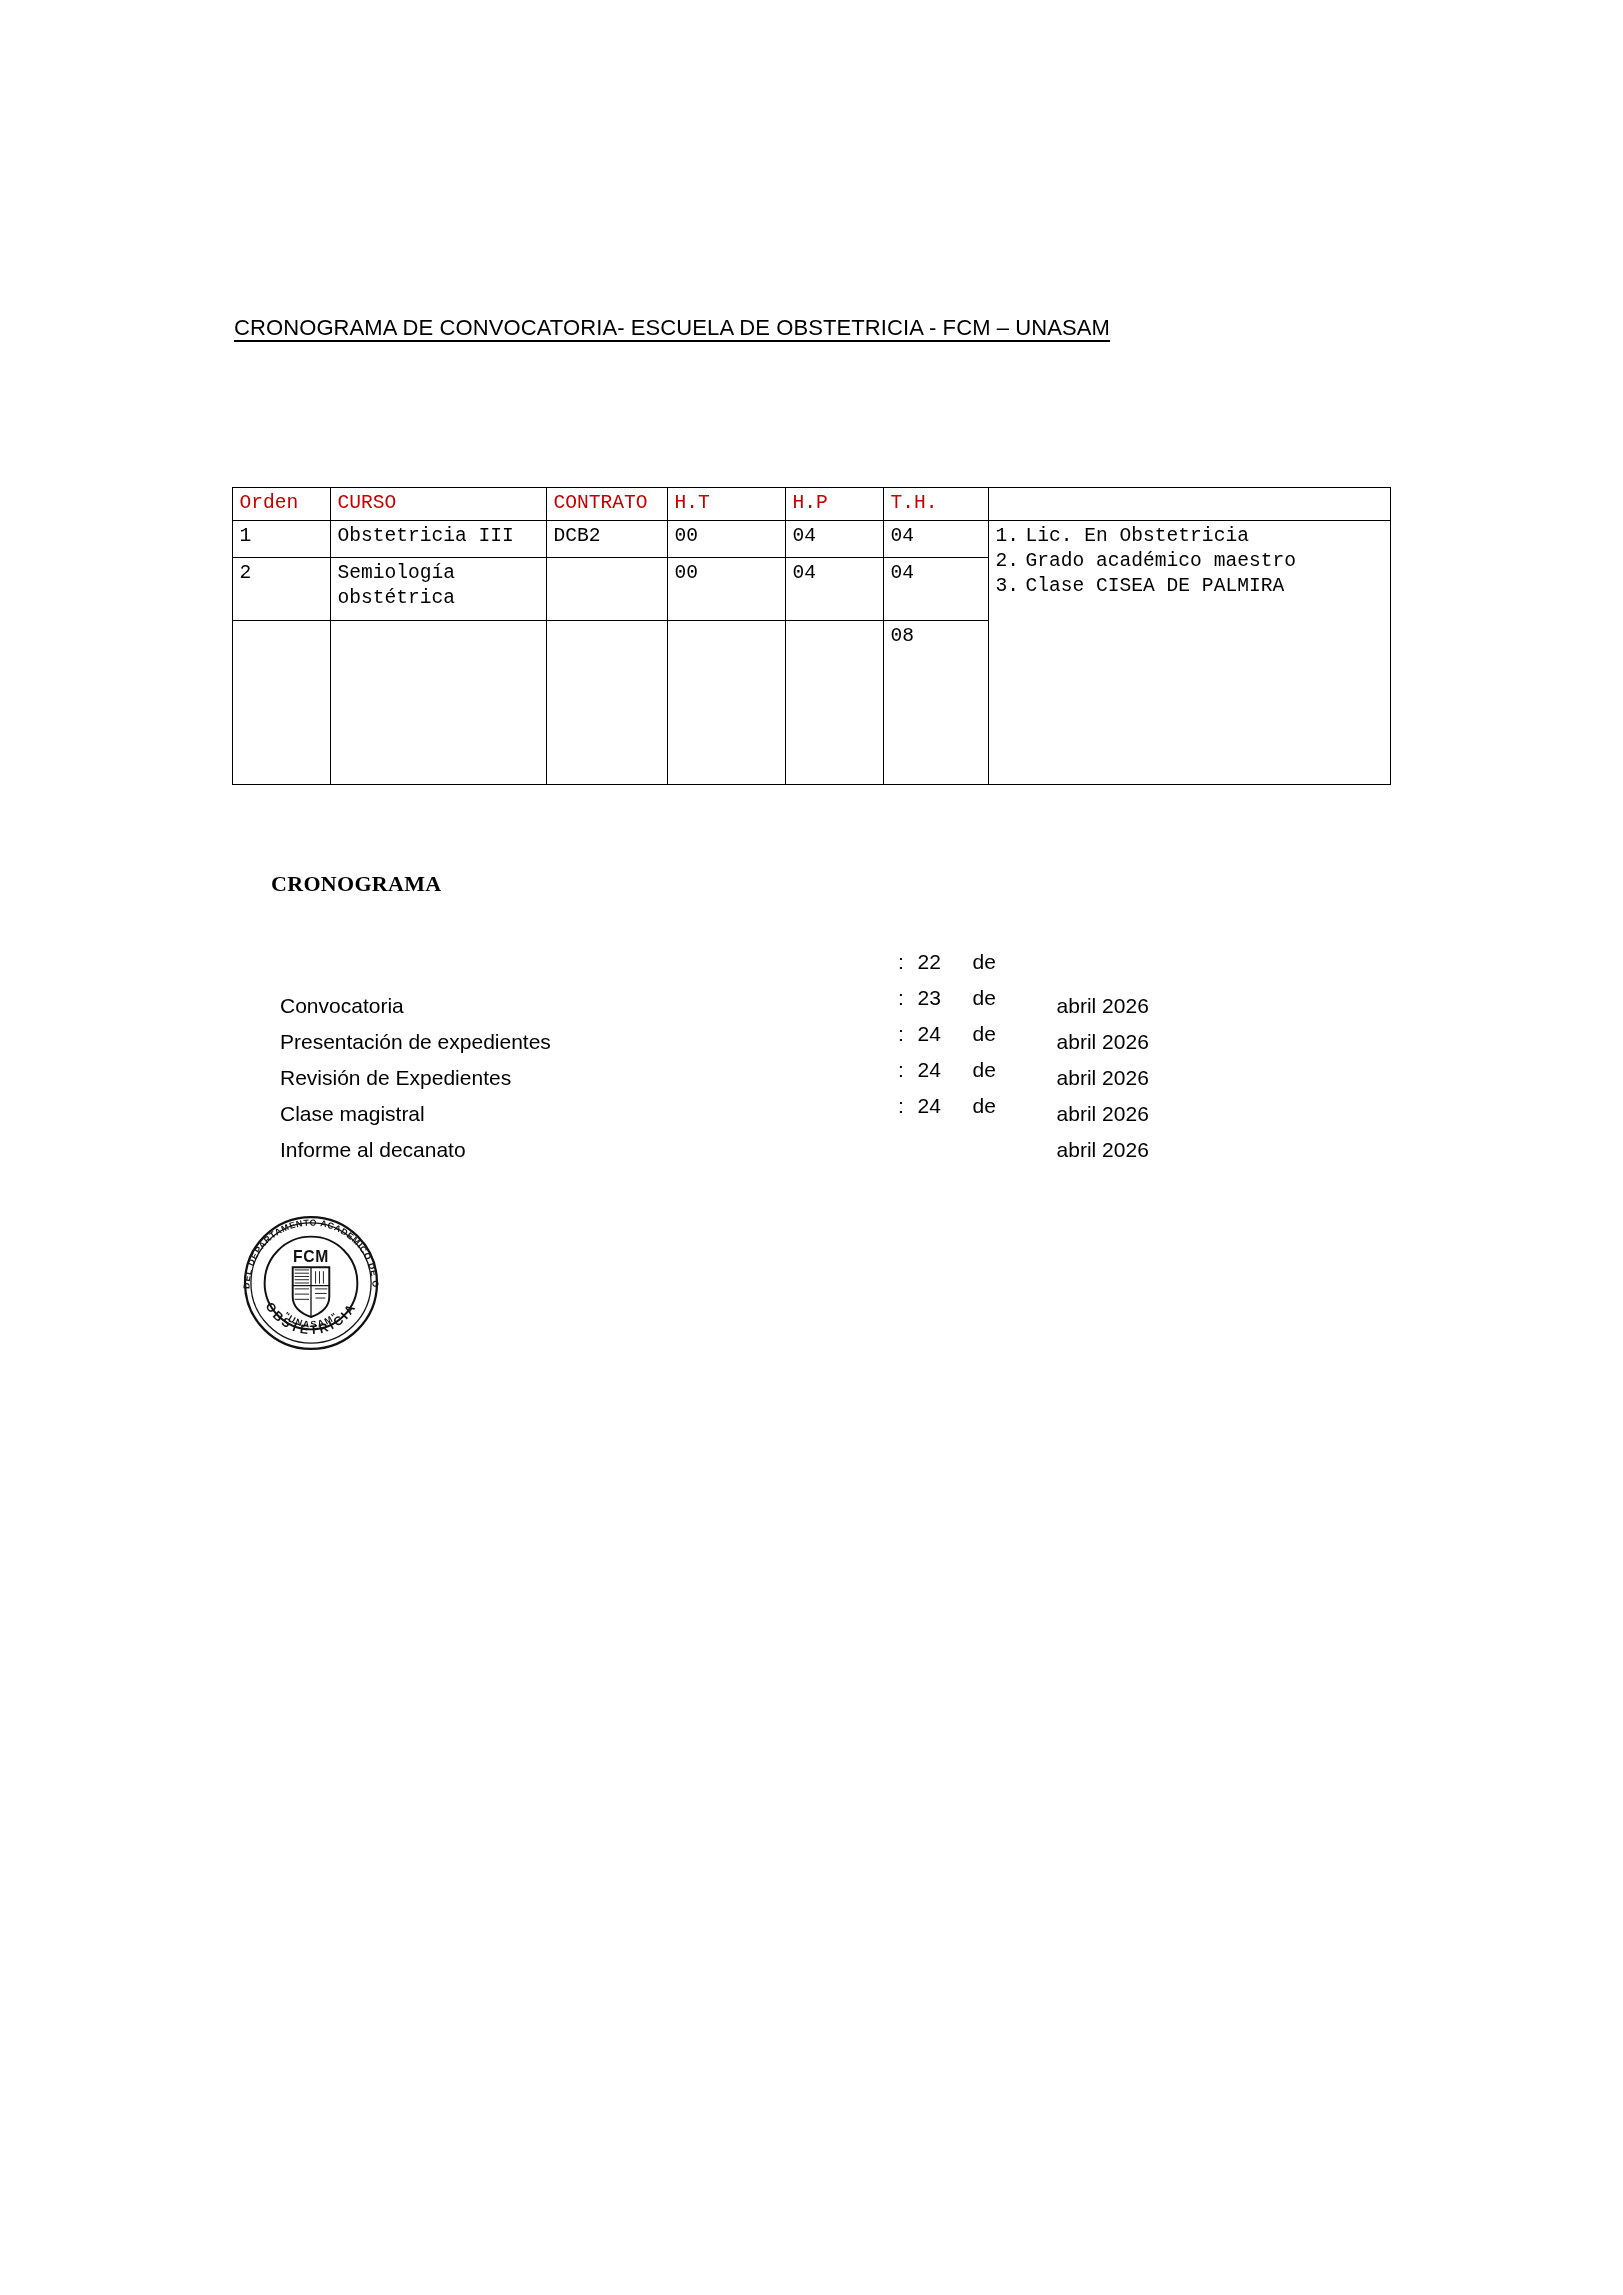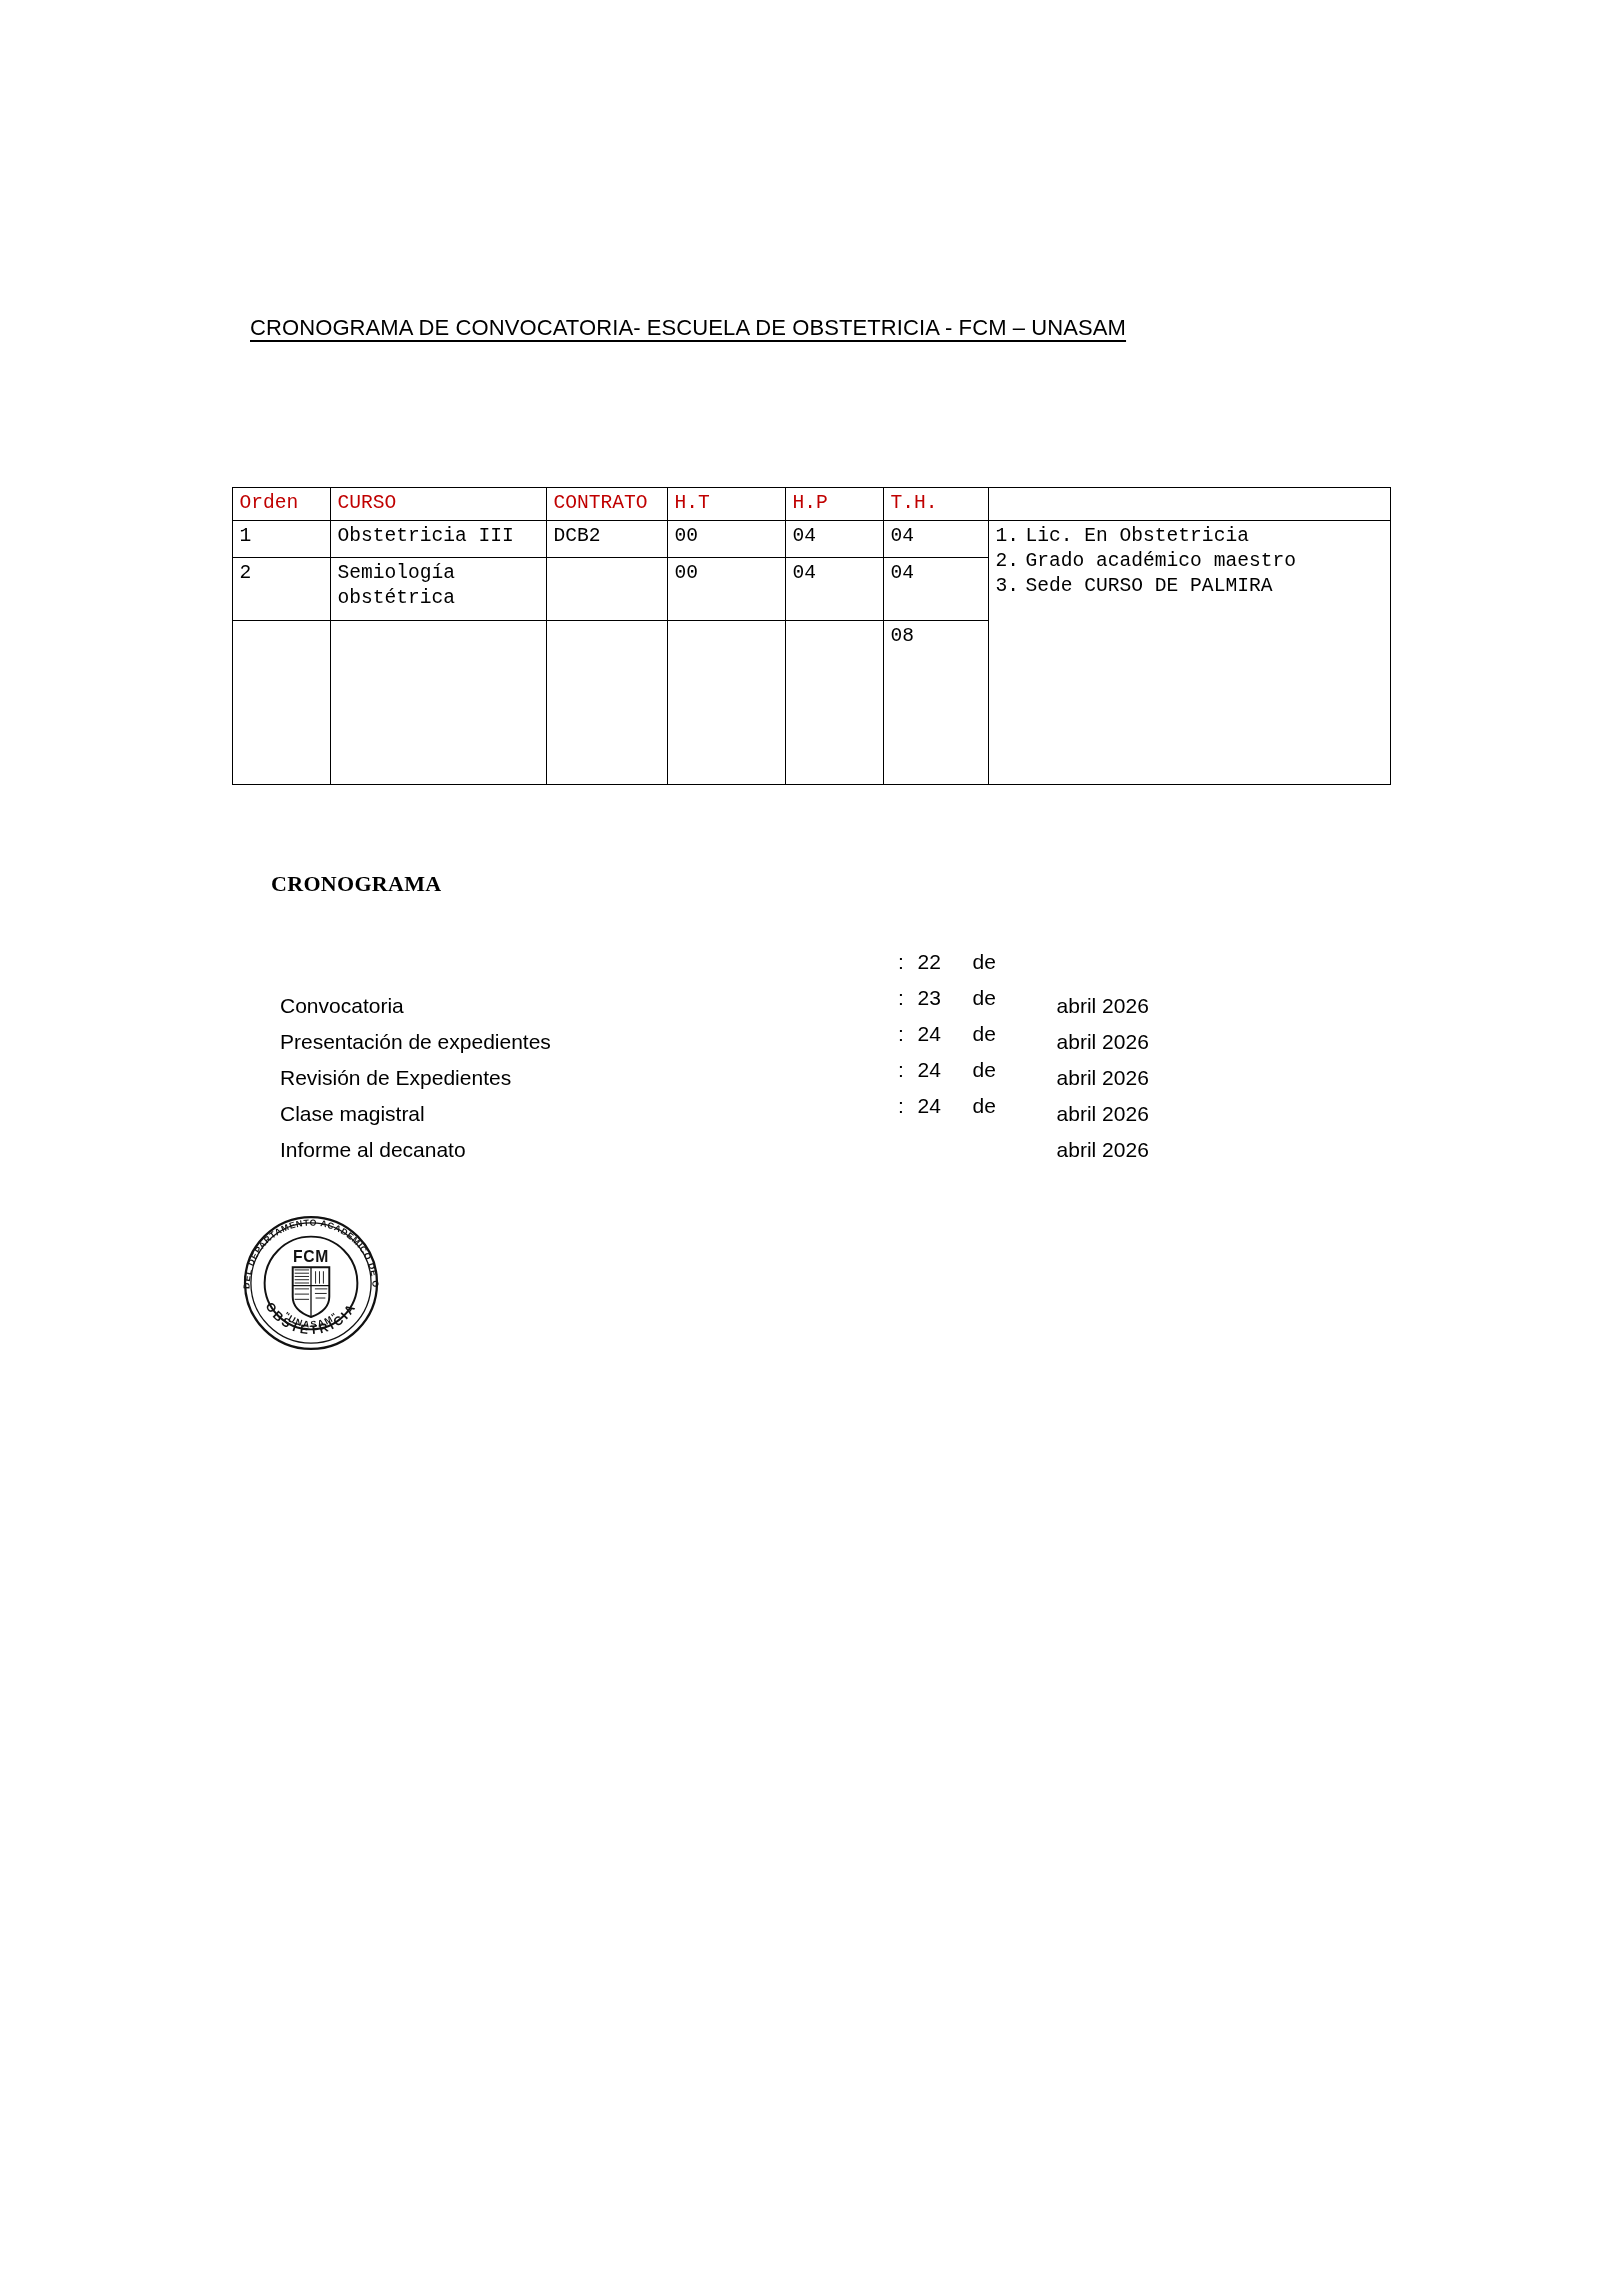--- a/index.html
+++ b/index.html
@@ -19,21 +19,21 @@
 
   .page {
     position: absolute;
     inset: 0;
     background: #ffffff;
   }
 
   
   .doc-title {
     position: absolute;
-    left: 250px;
+    left: 234px;
     top: 313px;
     font-family: "Liberation Sans", "DejaVu Sans", sans-serif;
     font-size: 22px;
     line-height: 29px;
     letter-spacing: 0.1px;
     color: #000000;
     text-decoration: underline;
     text-underline-offset: 4.6px;
     text-decoration-thickness: 2px;
     white-space: nowrap;
@@ -200,21 +200,21 @@
             <li>
               <span class="req-num">1.</span>
               <span>Lic. En Obstetricia</span>
             </li>
             <li>
               <span class="req-num">2.</span>
               <span>Grado académico maestro</span>
             </li>
             <li>
               <span class="req-num">3.</span>
-              <span>Sede CURSO DE PALMIRA</span>
+              <span>Clase CISEA DE PALMIRA</span>
             </li>
           </ul>
         </td>
       </tr>
       <tr class="row-2">
         <td>2</td>
         <td>Semiología obstétrica</td>
         <td></td>
         <td>00</td>
         <td>04</td>

